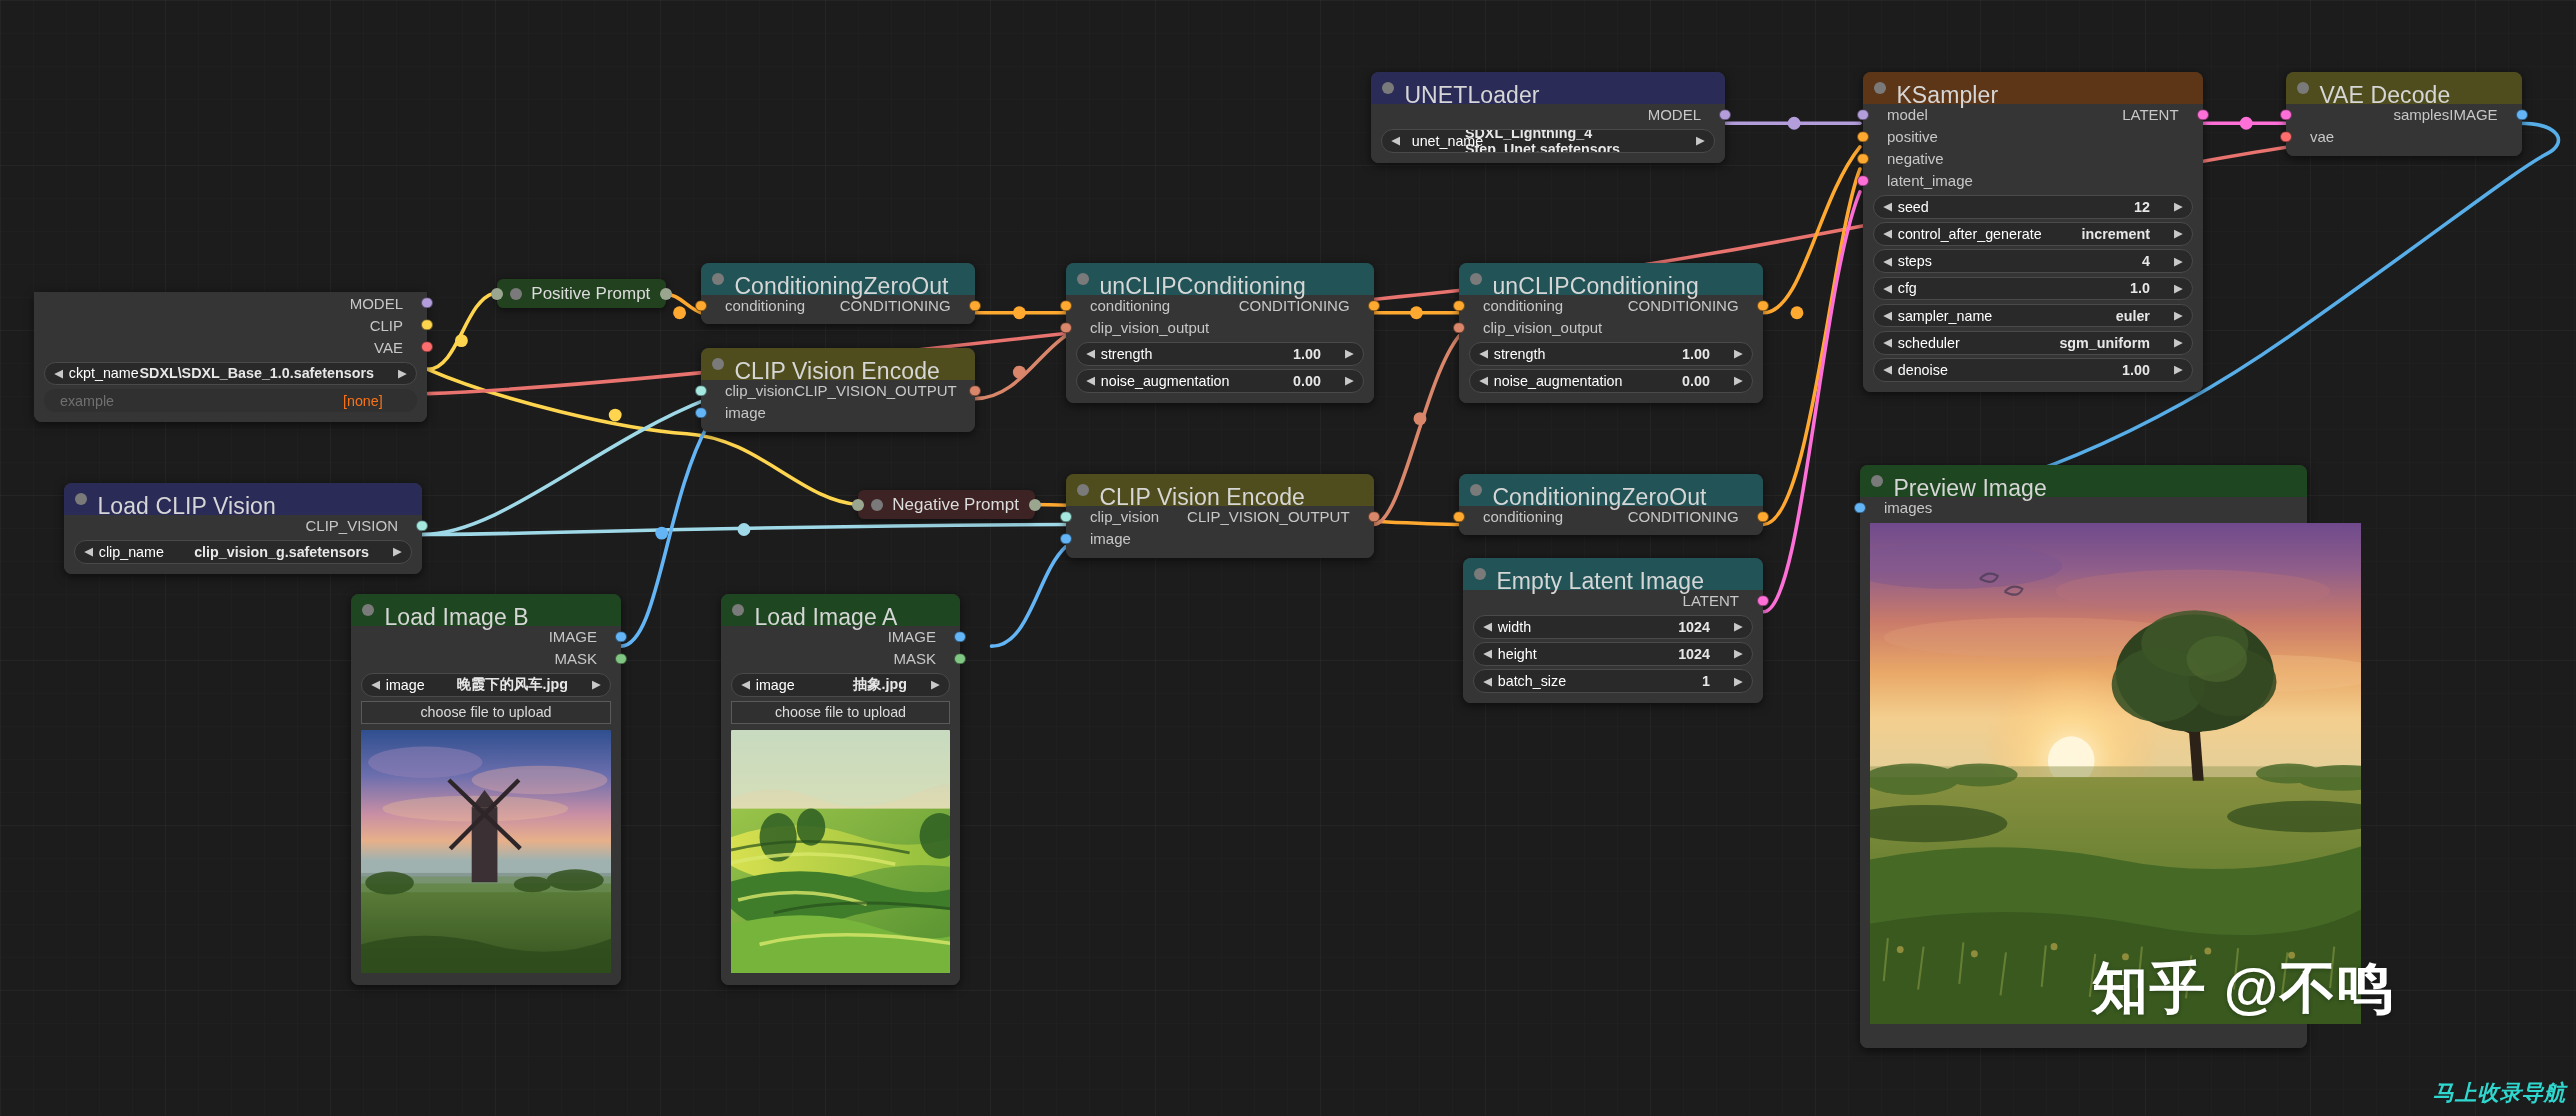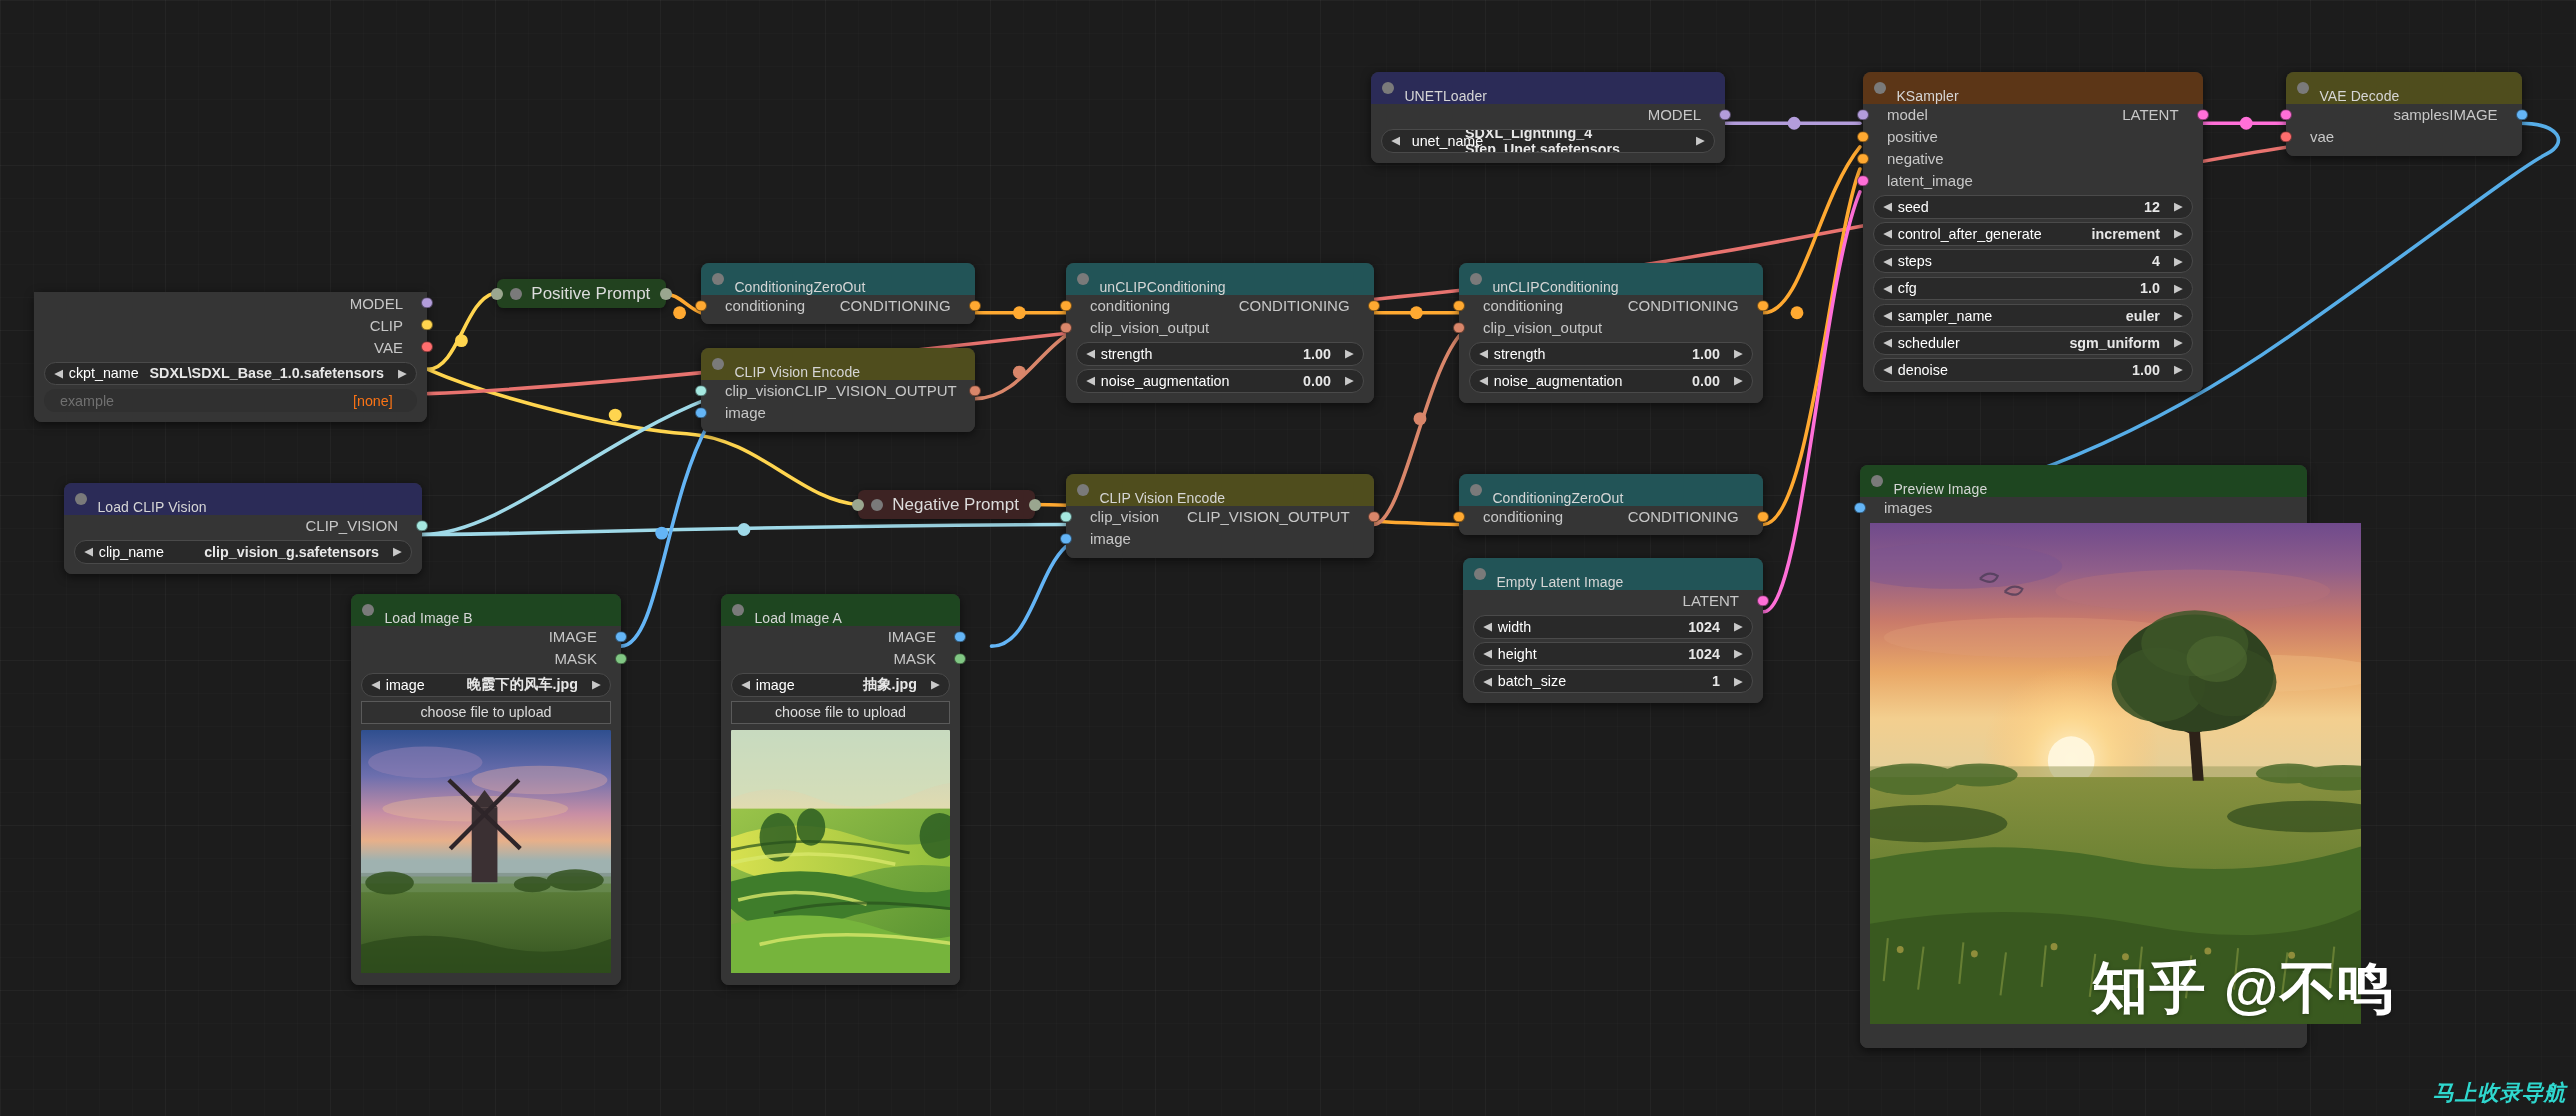--- a/index.html
+++ b/index.html
@@ -36,21 +36,21 @@
     border-radius: 7.9px 7.9px 0 0;
     display: flex; align-items: center;
     padding-left: 11.4px;
     gap: 10px;
   }
   .node .hdr .dot {
     width: 12px; height: 12px; border-radius: 50%;
     background: #7a7a7a; flex: none;
   }
   .node .hdr .ttl {
-    font-size: 14px; color: #d6d6d6; letter-spacing: 0.1px;
+    font-size: 23px; color: #d6d6d6; letter-spacing: 0.1px;
     white-space: nowrap;
     margin-top: 16px;
   }
   .node .body {
     border-radius: 0 0 7.9px 7.9px;
     background: #353535;
     padding-bottom: 10px;
   }
   .hdr-blue   { background: #2b2b57; }
   .hdr-green  { background: #1e4620; }
@@ -98,21 +98,21 @@
     background: #292929;
     border: 0.7px solid #4a4a4a;
     border-radius: 12px;
     display: flex; align-items: center;
     padding: 0 9.3px;
     font-size: 14.3px;
     color: #b9b9b9;
     overflow: hidden;
   }
   .w .wname { color: #ffffff; margin-left: 5.7px; }
-  .w .wval  { margin-left: auto; margin-right: 14px; color: #e7e7e7; font-weight: bold; }
+  .w .wval  { margin-left: auto; margin-right: 24px; color: #e7e7e7; font-weight: bold; }
   .w .ar { color: #c9c9c9; font-size: 11.4px; line-height: 1; }
   .w .ar.r { margin-left: 0; }
   .w.overlap .wname { position:absolute; left: 24px; }
   .w.overlap .wval  { position:absolute; left: 50%; transform: translateX(-50%); margin:0; }
   .w.ghost {
     border-color: transparent; background: #303030;
   }
   .w.ghost .wname { color: #707070; }
   .w.ghost .wval  { color: #f97316; font-weight: normal; }
   .btn-upload {

